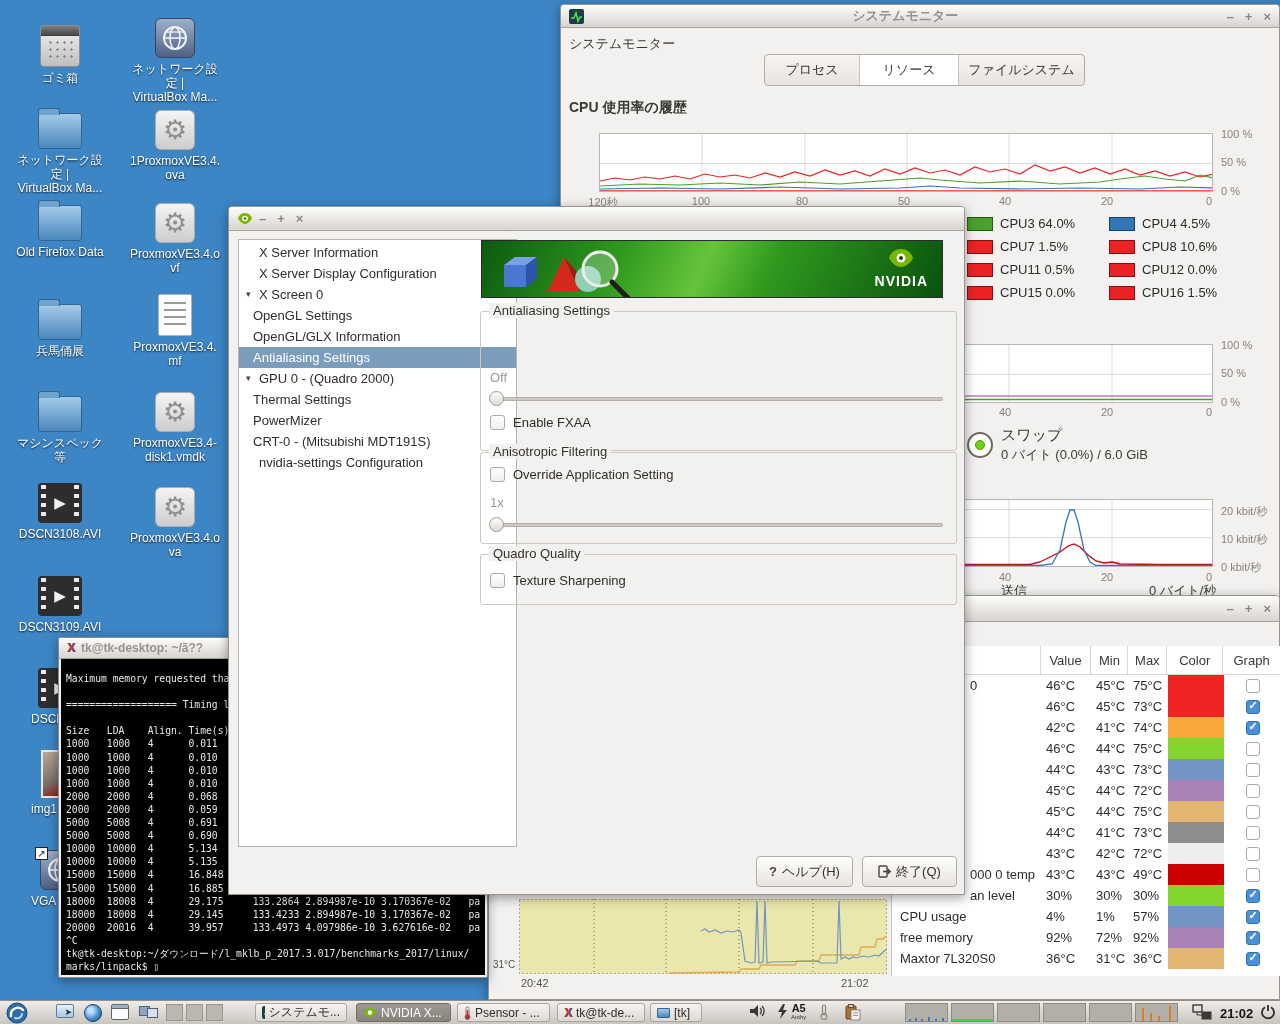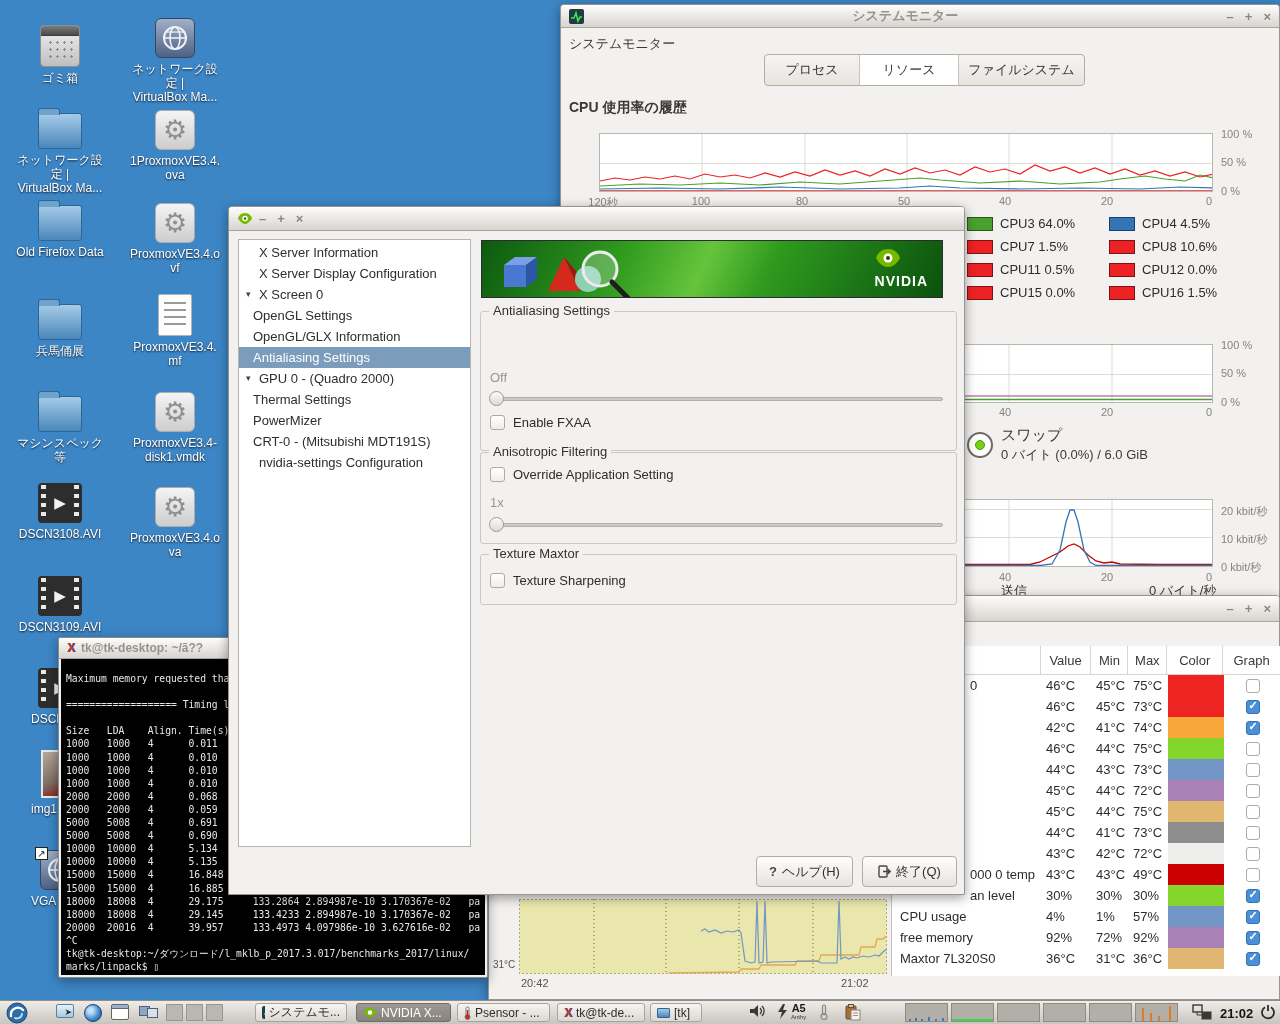--- a/index.html
+++ b/index.html
@@ -551,21 +551,21 @@
         <circle cx="8" cy="6.5" r="2.8" fill="#fff"></circle>
         <circle cx="8" cy="6.5" r="1.3" fill="#3c6e00"></circle>
       </svg>
     <div class="wc">
       <span>–</span>
       <span>+</span>
       <span>×</span>
     </div>
   </div>
 
-  <div class="tree" style="left:9px;top:32px;width:233px;height:608px">
+  <div class="tree" style="left:9px;top:32px;width:279px;height:608px">
     <div class="titem" style="margin-top:2px"><span>X Server Information</span></div>
     <div class="titem"><span>X Server Display Configuration</span></div>
     <div class="titem"><span class="exp">▾</span><span>X Screen 0</span></div>
     <div class="titem child"><span>OpenGL Settings</span></div>
     <div class="titem child"><span>OpenGL/GLX Information</span></div>
     <div class="titem child sel"><span>Antialiasing Settings</span></div>
     <div class="titem"><span class="exp">▾</span><span>GPU 0 - (Quadro 2000)</span></div>
     <div class="titem child"><span>Thermal Settings</span></div>
     <div class="titem child"><span>PowerMizer</span></div>
     <div class="titem child"><span>CRT-0 - (Mitsubishi MDT191S)</span></div>
@@ -577,21 +577,21 @@
     <svg width="160" height="58" style="position:absolute;left:14px;top:2px">
       <polygon points="8,22 30,22 30,44 8,44" fill="#4a78d0"></polygon>
       <polygon points="8,22 19,14 41,14 30,22" fill="#7aa0e8"></polygon>
       <polygon points="30,22 41,14 41,36 30,44" fill="#2c56a8"></polygon>
       <polygon points="52,48 68,14 84,48" fill="#d42a1e"></polygon>
       <polygon points="68,14 84,48 92,42" fill="#9e1a10"></polygon>
       <circle cx="92" cy="36" r="13" fill="#8fd0b4"></circle>
       <circle cx="104" cy="26" r="17" fill="rgba(255,255,255,0.25)" stroke="#ececec" stroke-width="3"></circle>
       <line x1="116" y1="39" x2="132" y2="55" stroke="#1d1d1d" stroke-width="5" stroke-linecap="round"></line>
     </svg>
-    <div style="position:absolute;right:14px;top:6px;text-align:left">
+    <div style="position:absolute;right:14px;top:6px;text-align:center">
       <svg width="26" height="22">
           <path d="M13 2 C6 2 2 7 1 11 c3 6 8 9 12 9 s9-3 12-9 C24 7 20 2 13 2 Z" fill="#76b900"></path>
           <circle cx="13" cy="11" r="4.5" fill="#fff"></circle>
           <circle cx="13" cy="11" r="2" fill="#274200"></circle>
         </svg>
       <div style="font-size:14px;font-weight:bold;color:#fff;letter-spacing:1px">NVIDIA</div>
     </div>
   </div>
 
   <div class="grp" style="left:251px;top:104px;width:477px;height:140px">
@@ -610,21 +610,21 @@
     <div class="ckrow" style="left:9px;top:14px">
       <span class="cb"></span>
       <span>Override Application Setting</span>
     </div>
     <div class="abs gray" style="left:9px;top:42px;font-size:13px">1x</div>
     <div class="strack" style="left:10px;top:70px;width:452px"></div>
     <div class="shandle" style="left:8px;top:64px"></div>
   </div>
 
   <div class="grp" style="left:251px;top:347px;width:477px;height:51px">
-    <div class="glab">Texture Maxtor</div>
+    <div class="glab">Quadro Quality</div>
     <div class="ckrow" style="left:9px;top:18px">
       <span class="cb"></span>
       <span>Texture Sharpening</span>
     </div>
   </div>
 
   <div class="gbtn" style="position:absolute;left:527px;top:649px;width:97px;height:31px;justify-content:center;gap:5px">
     <span style="font-weight:bold;color:#4a4742">?</span>
     <span>ヘルプ(H)</span>
   </div>

